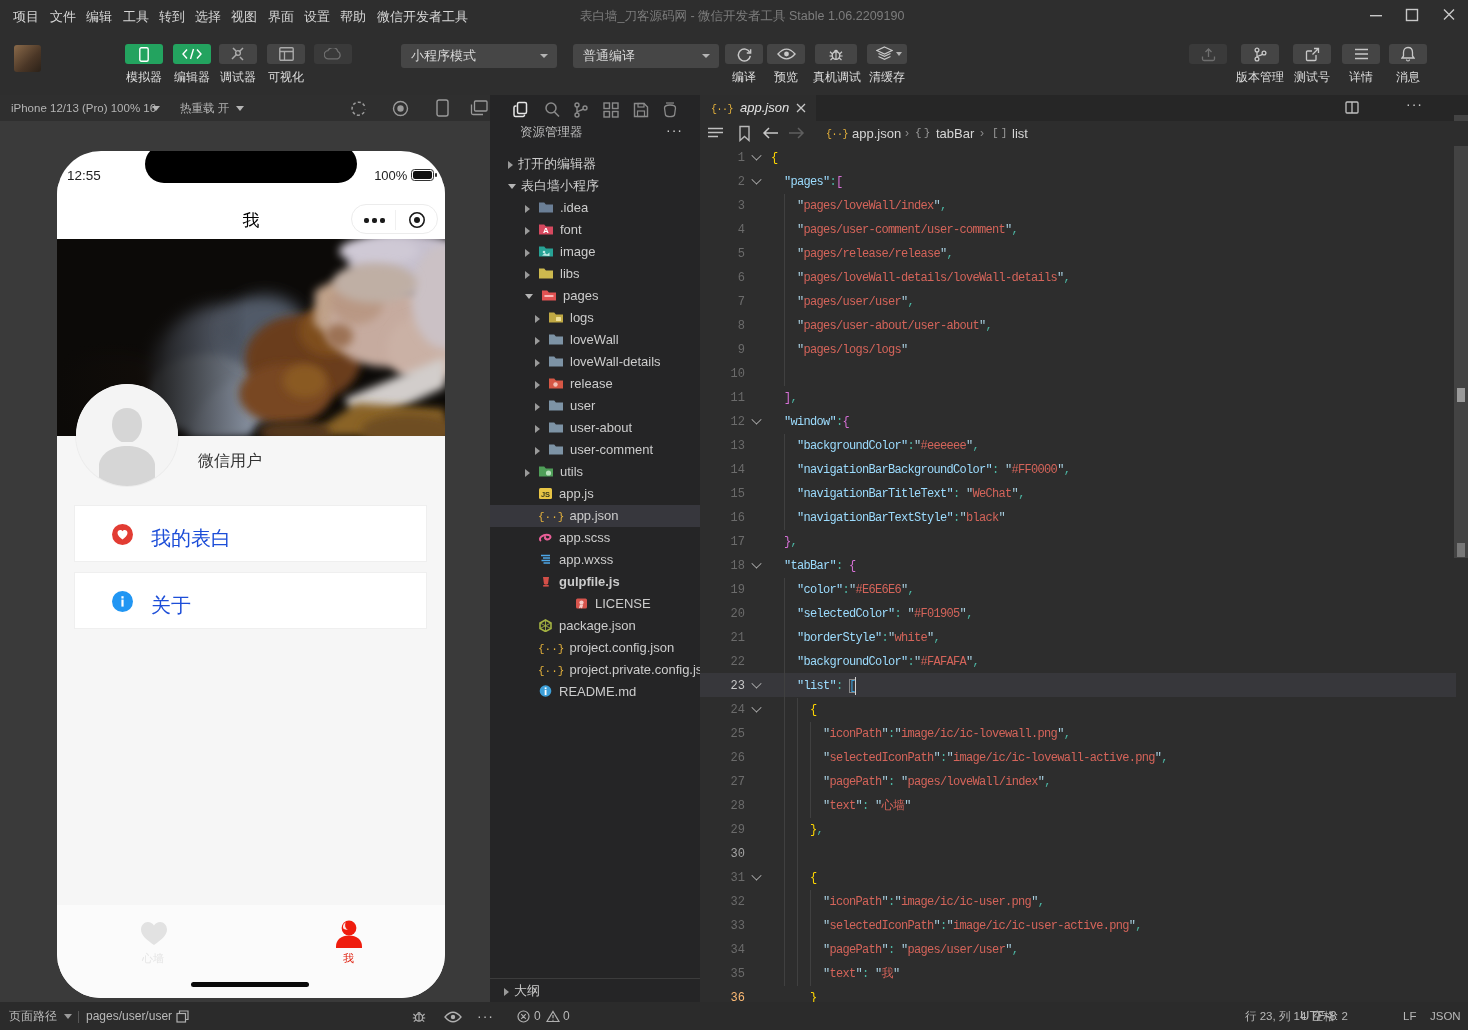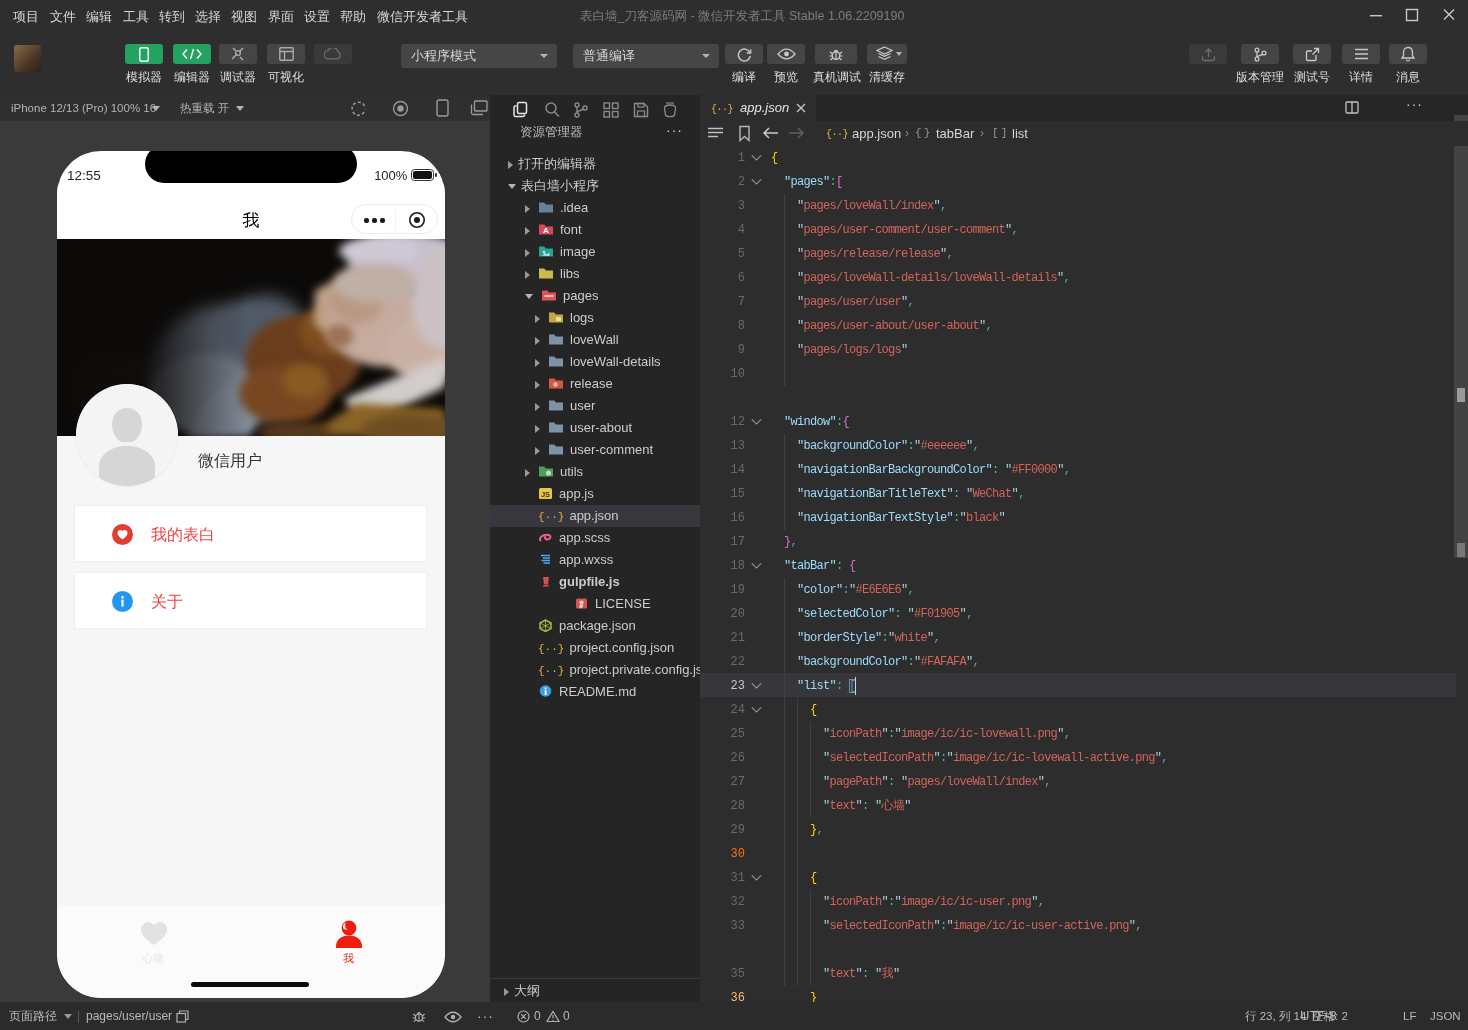--- a/index.html
+++ b/index.html
@@ -27,21 +27,21 @@
 #ptime{position:absolute;left:10px;top:17px;font-size:13.5px;color:#222;}
 #pbat{position:absolute;right:8px;top:17px;font-size:13px;color:#222;}
 #pnav{position:absolute;left:0;top:32px;width:388px;height:56px;background:#fff;}
 #pnav .t{position:absolute;left:0;width:100%;text-align:center;top:26px;font-size:17px;color:#000;}
 #capsule{position:absolute;right:7px;top:21px;width:87px;height:30px;border:1px solid #ececec;border-radius:16px;background:#fff;}
 #pimg{position:absolute;left:0;top:88px;width:388px;height:197px;background:#0c0a08;overflow:hidden;}
 #avatar{position:absolute;left:19px;top:233px;width:102px;height:102px;border-radius:51px;background:#f3f3f3;overflow:hidden;box-shadow:0 0 0 1px rgba(0,0,0,.04);}
 #uname{position:absolute;left:141px;top:300px;font-size:16px;color:#333;}
 .pcard{position:absolute;left:17px;width:353px;height:57px;background:#fff;border:1px solid #efefef;}
 .pcard .cic{position:absolute;left:37px;top:18px;width:21px;height:21px;border-radius:11px;}
-.pcard .ct{position:absolute;left:76px;top:19px;font-size:16px;color:#ef4444;}
+.pcard .ct{position:absolute;left:76px;top:19px;font-size:20px;color:#1d4ed8;}
 #ptab{position:absolute;left:0;bottom:0;width:388px;height:93px;background:#fbfbfb;}
 #homebar{position:absolute;left:134px;bottom:11px;width:118px;height:5px;border-radius:3px;background:#0a0a0a;}
 
 #explorer{position:absolute;left:490px;top:95px;width:210px;height:907px;background:#252526;color:#cccccc;font-size:13px;overflow:hidden;}
 .trow{position:absolute;left:0;width:210px;height:22px;line-height:22px;white-space:nowrap;}
 .arr{display:inline-block;width:0;height:0;vertical-align:middle;margin-right:5px;}
 .arr.r{border-top:4px solid transparent;border-bottom:4px solid transparent;border-left:5px solid #9a9a9a;}
 .arr.d{border-left:4px solid transparent;border-right:4px solid transparent;border-top:5px solid #b5b5b5;}
 
 #editor{position:absolute;left:700px;top:95px;width:768px;height:907px;background:#2d2d2d;}
@@ -478,42 +478,44 @@
   <div class="cl" style="top:0px;"><span class="ln" style="color:#6b6b6b">1</span><span class="fold"></span><span class="ct"><span class="b1">{</span></span></div>
   <div class="cl" style="top:24px;"><span class="ln" style="color:#6b6b6b">2</span><span class="fold"></span><span class="ct">  <span class="k">"pages"</span><span class="pn">:</span><span class="b2">[</span></span></div>
   <div class="cl" style="top:48px;"><span class="ln" style="color:#6b6b6b">3</span><span class="ct">    <span class="q">"</span><span class="s">pages/loveWall/index</span><span class="q">"</span><span class="cm">,</span></span></div>
   <div class="cl" style="top:72px;"><span class="ln" style="color:#6b6b6b">4</span><span class="ct">    <span class="q">"</span><span class="s">pages/user-comment/user-comment</span><span class="q">"</span><span class="cm">,</span></span></div>
   <div class="cl" style="top:96px;"><span class="ln" style="color:#6b6b6b">5</span><span class="ct">    <span class="q">"</span><span class="s">pages/release/release</span><span class="q">"</span><span class="cm">,</span></span></div>
   <div class="cl" style="top:120px;"><span class="ln" style="color:#6b6b6b">6</span><span class="ct">    <span class="q">"</span><span class="s">pages/loveWall-details/loveWall-details</span><span class="q">"</span><span class="cm">,</span></span></div>
   <div class="cl" style="top:144px;"><span class="ln" style="color:#6b6b6b">7</span><span class="ct">    <span class="q">"</span><span class="s">pages/user/user</span><span class="q">"</span><span class="cm">,</span></span></div>
   <div class="cl" style="top:168px;"><span class="ln" style="color:#6b6b6b">8</span><span class="ct">    <span class="q">"</span><span class="s">pages/user-about/user-about</span><span class="q">"</span><span class="cm">,</span></span></div>
   <div class="cl" style="top:192px;"><span class="ln" style="color:#6b6b6b">9</span><span class="ct">    <span class="q">"</span><span class="s">pages/logs/logs</span><span class="q">"</span></span></div>
   <div class="cl" style="top:216px;"><span class="ln" style="color:#6b6b6b">10</span><span class="ct"></span></div>
+  <div class="cl" style="top:240px;"><span class="ln" style="color:#6b6b6b">11</span><span class="ct">  <span class="b2">]</span><span class="cm">,</span></span></div>
   <div class="cl" style="top:264px;"><span class="ln" style="color:#6b6b6b">12</span><span class="fold"></span><span class="ct">  <span class="k">"window"</span><span class="pn">:</span><span class="b2">{</span></span></div>
   <div class="cl" style="top:288px;"><span class="ln" style="color:#6b6b6b">13</span><span class="ct">    <span class="k">"backgroundColor"</span><span class="pn">:</span><span class="q">"</span><span class="s">#eeeeee</span><span class="q">"</span><span class="cm">,</span></span></div>
   <div class="cl" style="top:312px;"><span class="ln" style="color:#6b6b6b">14</span><span class="ct">    <span class="k">"navigationBarBackgroundColor"</span><span class="pn">:</span> <span class="q">"</span><span class="s">#FF0000</span><span class="q">"</span><span class="cm">,</span></span></div>
   <div class="cl" style="top:336px;"><span class="ln" style="color:#6b6b6b">15</span><span class="ct">    <span class="k">"navigationBarTitleText"</span><span class="pn">:</span> <span class="q">"</span><span class="s">WeChat</span><span class="q">"</span><span class="cm">,</span></span></div>
   <div class="cl" style="top:360px;"><span class="ln" style="color:#6b6b6b">16</span><span class="ct">    <span class="k">"navigationBarTextStyle"</span><span class="pn">:</span><span class="q">"</span><span class="s">black</span><span class="q">"</span></span></div>
   <div class="cl" style="top:384px;"><span class="ln" style="color:#6b6b6b">17</span><span class="ct">  <span class="b2">}</span><span class="cm">,</span></span></div>
   <div class="cl" style="top:408px;"><span class="ln" style="color:#6b6b6b">18</span><span class="fold"></span><span class="ct">  <span class="k">"tabBar"</span><span class="pn">:</span> <span class="b2">{</span></span></div>
   <div class="cl" style="top:432px;"><span class="ln" style="color:#6b6b6b">19</span><span class="ct">    <span class="k">"color"</span><span class="pn">:</span><span class="q">"</span><span class="s">#E6E6E6</span><span class="q">"</span><span class="cm">,</span></span></div>
   <div class="cl" style="top:456px;"><span class="ln" style="color:#6b6b6b">20</span><span class="ct">    <span class="k">"selectedColor"</span><span class="pn">:</span> <span class="q">"</span><span class="s">#F01905</span><span class="q">"</span><span class="cm">,</span></span></div>
   <div class="cl" style="top:480px;"><span class="ln" style="color:#6b6b6b">21</span><span class="ct">    <span class="k">"borderStyle"</span><span class="pn">:</span><span class="q">"</span><span class="s">white</span><span class="q">"</span><span class="cm">,</span></span></div>
   <div class="cl" style="top:504px;"><span class="ln" style="color:#6b6b6b">22</span><span class="ct">    <span class="k">"backgroundColor"</span><span class="pn">:</span><span class="q">"</span><span class="s">#FAFAFA</span><span class="q">"</span><span class="cm">,</span></span></div>
   <div class="cl" style="top:528px;"><span class="ln" style="color:#c8c8c8">23</span><span class="fold"></span><span class="ct">    <span class="k">"list"</span><span class="pn">:</span> <span class="bm"><span class="b3">[</span></span><span style="position:absolute;margin-left:-1px;top:3px;width:1.5px;height:18px;background:#d4d4d4;"></span></span></div>
   <div class="cl" style="top:552px;"><span class="ln" style="color:#6b6b6b">24</span><span class="fold"></span><span class="ct">      <span class="b1">{</span></span></div>
   <div class="cl" style="top:576px;"><span class="ln" style="color:#6b6b6b">25</span><span class="ct">        <span class="q">"</span><span class="sk">iconPath</span><span class="q">"</span><span class="pn">:</span><span class="q">"</span><span class="s">image/ic/ic-lovewall.png</span><span class="q">"</span><span class="cm">,</span></span></div>
   <div class="cl" style="top:600px;"><span class="ln" style="color:#6b6b6b">26</span><span class="ct">        <span class="q">"</span><span class="sk">selectedIconPath</span><span class="q">"</span><span class="pn">:</span><span class="q">"</span><span class="s">image/ic/ic-lovewall-active.png</span><span class="q">"</span><span class="cm">,</span></span></div>
   <div class="cl" style="top:624px;"><span class="ln" style="color:#6b6b6b">27</span><span class="ct">        <span class="q">"</span><span class="sk">pagePath</span><span class="q">"</span><span class="pn">:</span> <span class="q">"</span><span class="s">pages/loveWall/index</span><span class="q">"</span><span class="cm">,</span></span></div>
   <div class="cl" style="top:648px;"><span class="ln" style="color:#6b6b6b">28</span><span class="ct">        <span class="q">"</span><span class="sk">text</span><span class="q">"</span><span class="pn">:</span> <span class="q">"</span><span class="s">心墙</span><span class="q">"</span></span></div>
   <div class="cl" style="top:672px;"><span class="ln" style="color:#6b6b6b">29</span><span class="ct">      <span class="b1">}</span><span class="cm">,</span></span></div>
-  <div class="cl" style="top:696px;"><span class="ln" style="color:#f97316">30</span><span class="ct"></span></div>
+  <div class="cl" style="top:696px;"><span class="ln" style="color:#a3a3a3">30</span><span class="ct"></span></div>
   <div class="cl" style="top:720px;"><span class="ln" style="color:#6b6b6b">31</span><span class="fold"></span><span class="ct">      <span class="b1">{</span></span></div>
   <div class="cl" style="top:744px;text-decoration:underline;"><span class="ln" style="color:#6b6b6b">32</span><span class="ct">        <span class="q">"</span><span class="sk">iconPath</span><span class="q">"</span><span class="pn">:</span><span class="q">"</span><span class="s">image/ic/ic-user.png</span><span class="q">"</span><span class="cm">,</span></span></div>
   <div class="cl" style="top:768px;"><span class="ln" style="color:#6b6b6b">33</span><span class="ct">        <span class="q">"</span><span class="sk">selectedIconPath</span><span class="q">"</span><span class="pn">:</span><span class="q">"</span><span class="s">image/ic/ic-user-active.png</span><span class="q">"</span><span class="cm">,</span></span></div>
+  <div class="cl" style="top:792px;"><span class="ln" style="color:#6b6b6b">34</span><span class="ct">        <span class="q">"</span><span class="sk">pagePath</span><span class="q">"</span><span class="pn">:</span> <span class="q">"</span><span class="s">pages/user/user</span><span class="q">"</span><span class="cm">,</span></span></div>
   <div class="cl" style="top:816px;"><span class="ln" style="color:#6b6b6b">35</span><span class="ct">        <span class="q">"</span><span class="sk">text</span><span class="q">"</span><span class="pn">:</span> <span class="q">"</span><span class="s">我</span><span class="q">"</span></span></div>
   <div class="cl" style="top:840px;"><span class="ln" style="color:#fdba74">36</span><span class="ct">      <span class="b1">}</span></span></div>
   </div>
 </div>
 
 <div id="statusbar">
   <span style="position:absolute;left:9px;">页面路径</span>
     <span class="arr d abs" style="left:64px;top:12px;border-top-color:#9a9a9a;"></span>
   <span style="position:absolute;left:77px;color:#5a5a5a;">|</span>
   <span style="position:absolute;left:86px;">pages/user/user</span>

